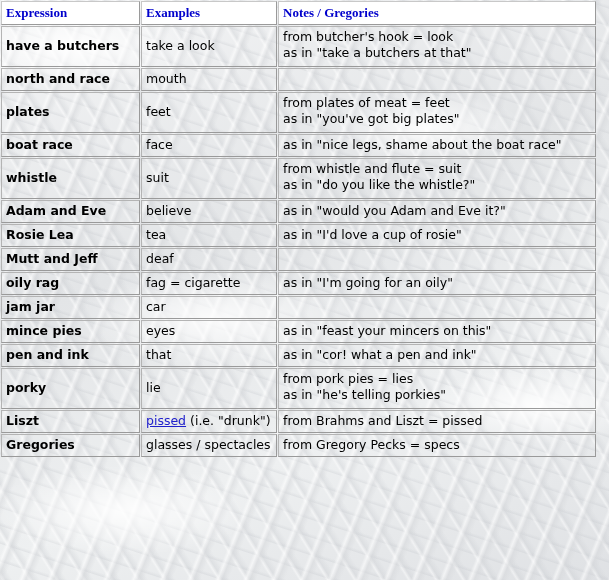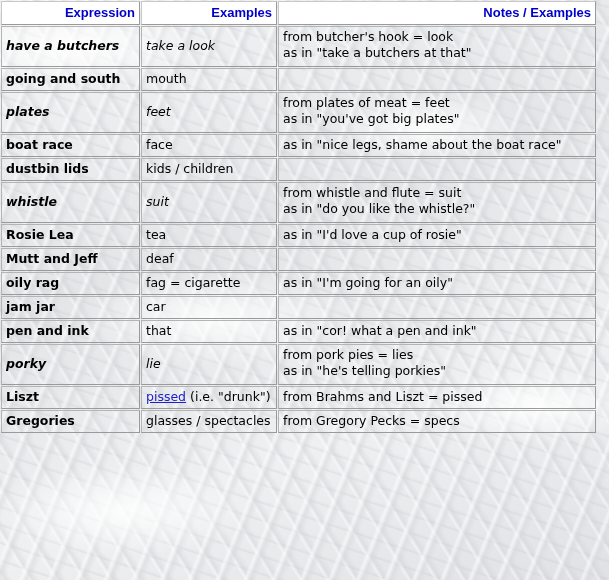--- a/index.html
+++ b/index.html
@@ -57,28 +57,28 @@
     line-height: 16px;
     color: #000000;
     font-family: "DejaVu Sans", sans-serif;
   }
 
   table.slang th {
     border: 1px solid #9a9a9a;
     border-top-color: #c8c8c8;
     border-left-color: #c8c8c8;
     padding: 2px 4px 3px 4px;
-    text-align: right;
+    text-align: left;
     vertical-align: top;
     background: #ffffff;
     color: #0000cc;
     font-weight: bold;
     font-size: 13px;
     line-height: 17px;
-    font-family: Liberation Sans, sans-serif;
+    font-family: Liberation Serif, serif;
   }
 
   col.c-expression { width: 139px; }
   col.c-meaning    { width: 136px; }
   col.c-notes      { width: 318px; }
 
   td.expression {
     font-weight: bold;
     font-size: 12.5px;
     color: #000000;
@@ -90,53 +90,53 @@
   }
 
   .notes-line { display: block; white-space: nowrap; }
 
   a.slang-link {
     color: #2020cc;
     text-decoration: underline;
     margin-top: 20px;
   }
   td.tall { height: 34px; }
-  td.tall .pad-mid { display: block; padding-top: 9px; font-style: italic; }
+  td.tall .pad-mid { display: block; padding-top: 9px; }
 </style>
 </head>
 <body>
 
 <table class="slang">
   <colgroup>
     <col class="c-expression">
     <col class="c-meaning">
     <col class="c-notes">
   </colgroup>
   <thead>
     <tr>
       <th>Expression</th>
       <th>Examples</th>
-      <th>Notes / Examples</th>
+      <th>Notes / Gregories</th>
     </tr>
   </thead>
   <tbody id="table-body">
       <tr>
         <td class="expression tall">
           <span class="pad-mid">have a butchers</span>
         </td>
         <td class="meaning tall">
           <span class="pad-mid"><span>take a look</span></span>
         </td>
         <td class="notes tall">
           <span class="notes-line">from butcher's hook = look</span>
           <span class="notes-line">as in "take a butchers at that"</span>
         </td>
       </tr>
       <tr>
-        <td class="expression"><span>going and south</span></td>
+        <td class="expression"><span>north and race</span></td>
         <td class="meaning"><span><span>mouth</span></span></td>
         <td class="notes">&nbsp;</td>
       </tr>
       <tr>
         <td class="expression tall">
           <span class="pad-mid">plates</span>
         </td>
         <td class="meaning tall">
           <span class="pad-mid"><span>feet</span></span>
         </td>
@@ -146,34 +146,36 @@
         </td>
       </tr>
       <tr>
         <td class="expression"><span>boat race</span></td>
         <td class="meaning"><span><span>face</span></span></td>
         <td class="notes">
           <span class="notes-line">as in "nice legs, shame about the boat race"</span>
         </td>
       </tr>
       <tr>
-        <td class="expression"><span>dustbin lids</span></td>
-        <td class="meaning"><span><span>kids / children</span></span></td>
-        <td class="notes">&nbsp;</td>
-      </tr>
-      <tr>
         <td class="expression tall">
           <span class="pad-mid">whistle</span>
         </td>
         <td class="meaning tall">
           <span class="pad-mid"><span>suit</span></span>
         </td>
         <td class="notes tall">
           <span class="notes-line">from whistle and flute = suit</span>
           <span class="notes-line">as in "do you like the whistle?"</span>
+        </td>
+      </tr>
+      <tr>
+        <td class="expression"><span>Adam and Eve</span></td>
+        <td class="meaning"><span><span>believe</span></span></td>
+        <td class="notes">
+          <span class="notes-line">as in "would you Adam and Eve it?"</span>
         </td>
       </tr>
       <tr>
         <td class="expression"><span>Rosie Lea</span></td>
         <td class="meaning"><span><span>tea</span></span></td>
         <td class="notes">
           <span class="notes-line">as in "I'd love a cup of rosie"</span>
         </td>
       </tr>
       <tr>
@@ -187,20 +189,27 @@
         <td class="notes">
           <span class="notes-line">as in "I'm going for an oily"</span>
         </td>
       </tr>
       <tr>
         <td class="expression"><span>jam jar</span></td>
         <td class="meaning"><span><span>car</span></span></td>
         <td class="notes">&nbsp;</td>
       </tr>
       <tr>
+        <td class="expression"><span>mince pies</span></td>
+        <td class="meaning"><span><span>eyes</span></span></td>
+        <td class="notes">
+          <span class="notes-line">as in "feast your mincers on this"</span>
+        </td>
+      </tr>
+      <tr>
         <td class="expression"><span>pen and ink</span></td>
         <td class="meaning"><span><span>that</span></span></td>
         <td class="notes">
           <span class="notes-line">as in "cor! what a pen and ink"</span>
         </td>
       </tr>
       <tr>
         <td class="expression tall">
           <span class="pad-mid">porky</span>
         </td>

